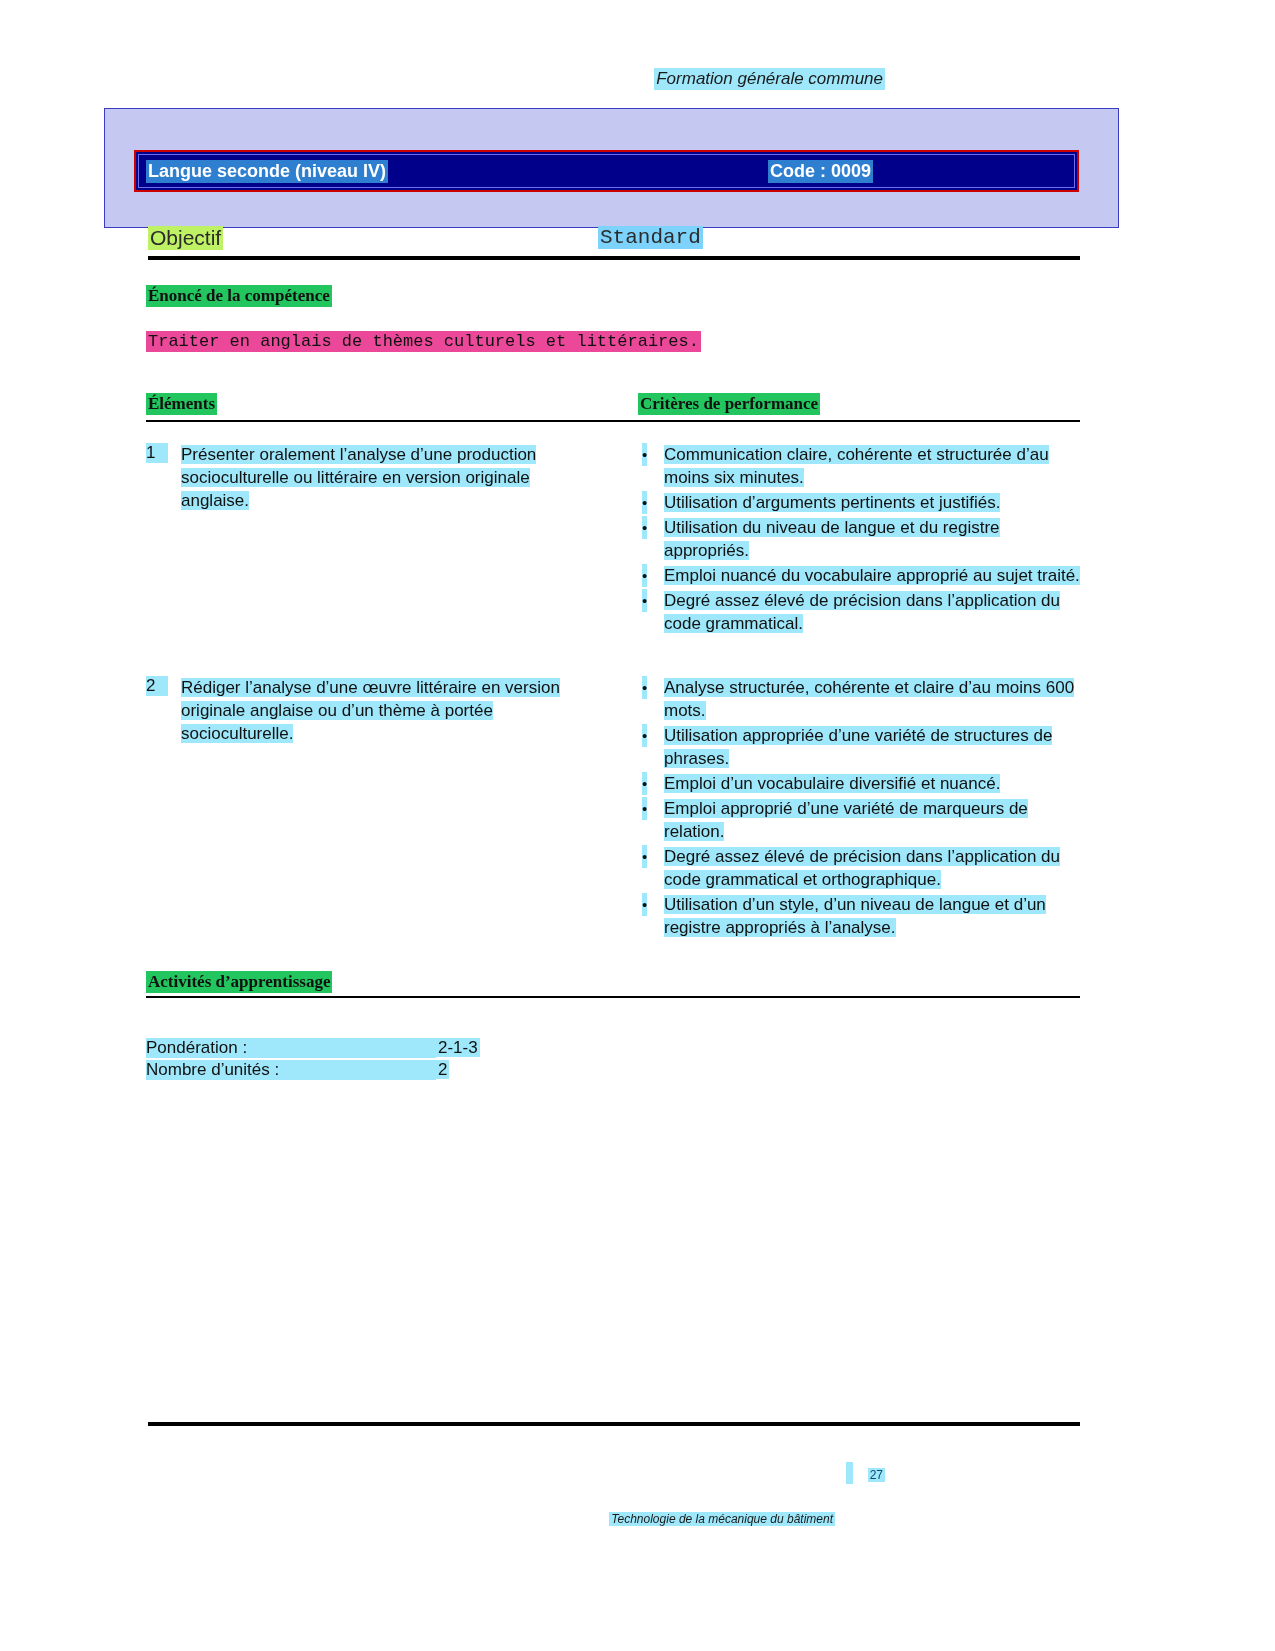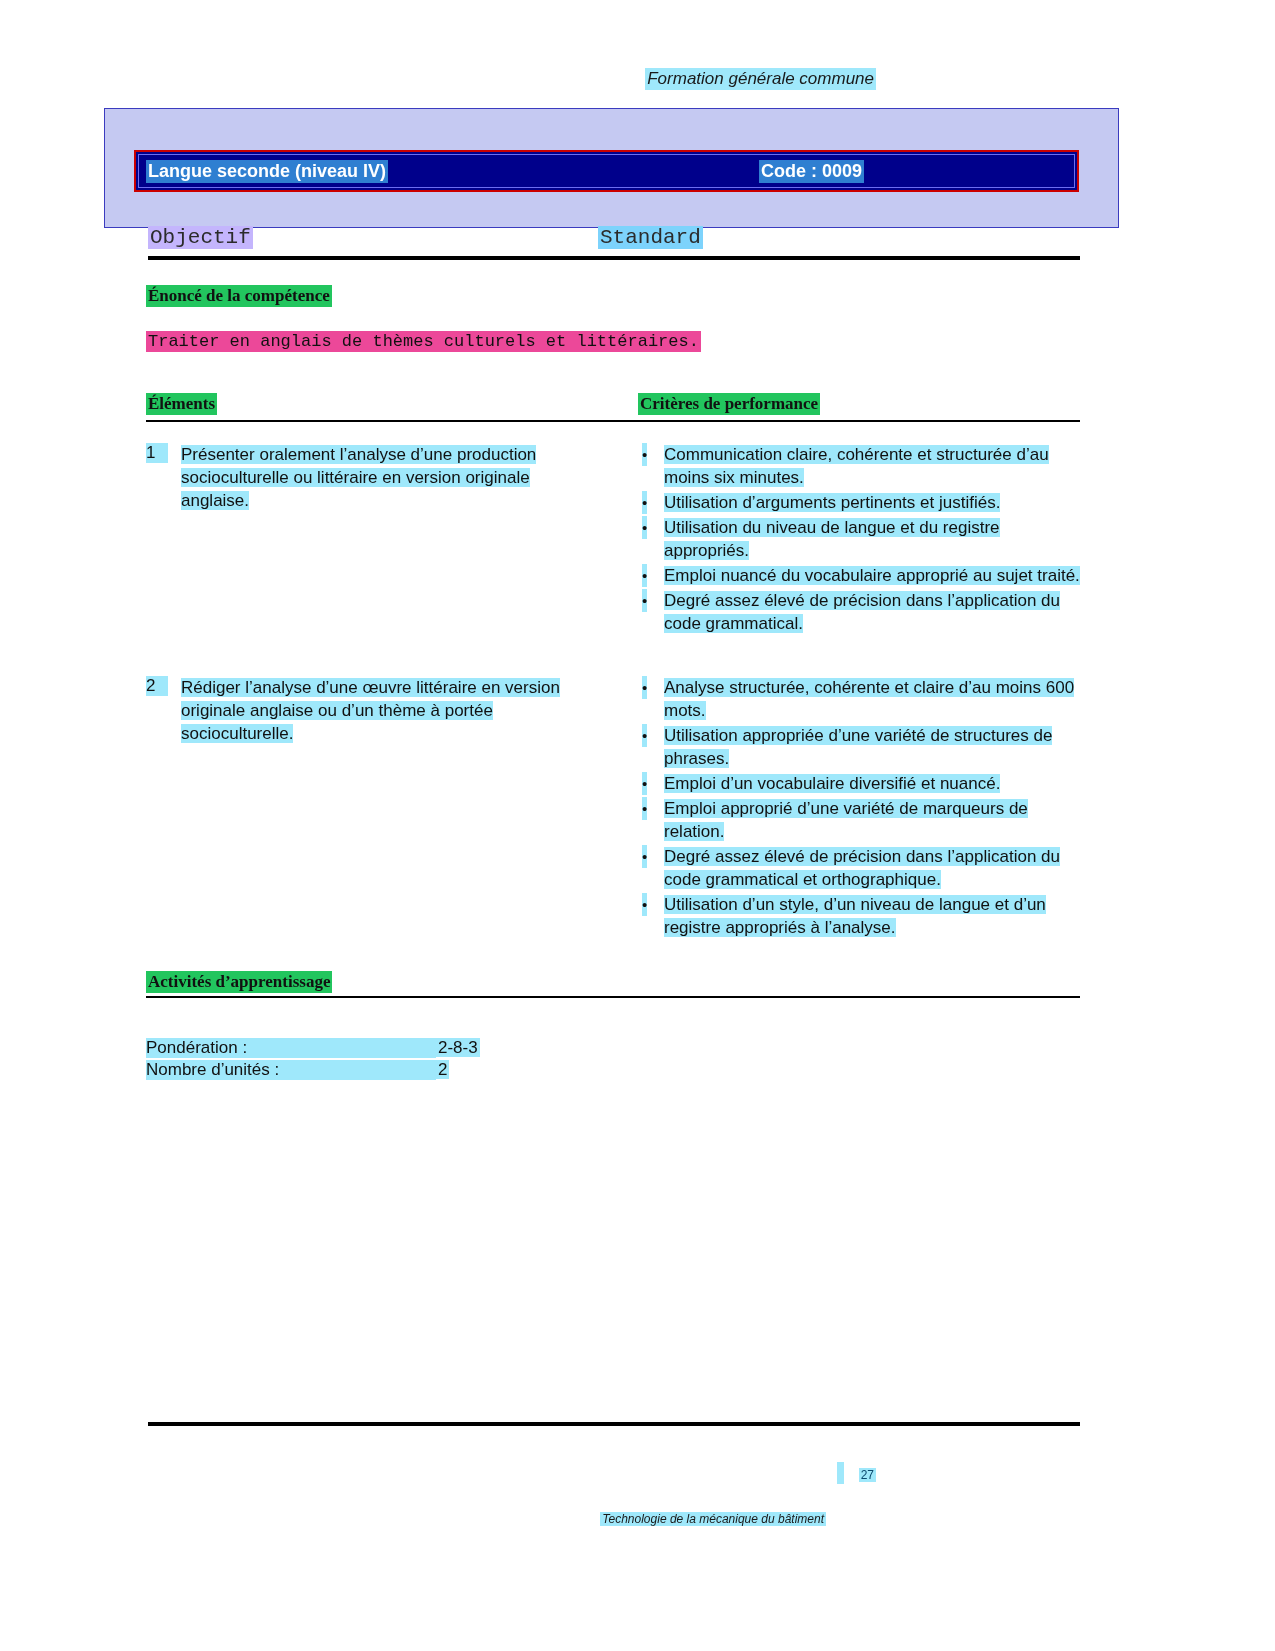--- a/index.html
+++ b/index.html
@@ -14,20 +14,21 @@
     font-family: "Liberation Sans", sans-serif;
     color: #000000;
     overflow: hidden;
   }
 
   .page {
     position: absolute;
     left: 0; top: 0;
     width: 1016px;
     height: 1651px;
+    padding-left: 9px;
   }
 
   
   .header-right {
     position: absolute;
     right: 140px;
     top: 68px;
     font-size: 17px;
     font-style: italic;
     color: #1a1a1a;
@@ -94,24 +95,24 @@
     position: absolute;
     left: 148px;
     top: 226px;
     width: 930px;
     height: 28px;
   }
   .obj-label {
     position: absolute;
     left: 0;
     top: 0;
-    font-family: Liberation Mono, monospace;
+    font-family: Liberation Sans, sans-serif;
     font-size: 21px;
     color: #2b2b2b;
-    background: #c4b5fd;
+    background: #bef264;
     padding: 0 2px;
   }
   .std-label {
     position: absolute;
     left: 450px;
     top: 0;
     font-family: "Liberation Mono", monospace;
     font-size: 21px;
     color: #2b2b2b;
     background: #7dd3fc;
@@ -344,21 +345,21 @@
     <div class="crit">
       <span class="bullet">•</span>
       <span class="t">Utilisation d’un style, d’un niveau de langue et d’un registre appropriés à l’analyse.</span>
     </div>
   </div>
 
   <div class="sec-head" style="left:146px; top:971px;">Activités d’apprentissage</div>
   <div class="rule rule-thin" style="left:146px; top:996px; width:934px;"></div>
 
   <div class="act-row" style="left:146px; top:1038px;">
-    <span class="lab">Pondération :</span><span class="val">2-8-3</span>
+    <span class="lab">Pondération :</span><span class="val">2-1-3</span>
   </div>
   <div class="act-row" style="left:146px; top:1060px;">
     <span class="lab">Nombre d’unités :</span><span class="val">2</span>
   </div>
 
   <div class="footer-rule"></div>
   <div class="footer-text">Technologie de la mécanique du bâtiment</div>
   <div class="footer-sep"></div>
   <div class="footer-page">27</div>
 

